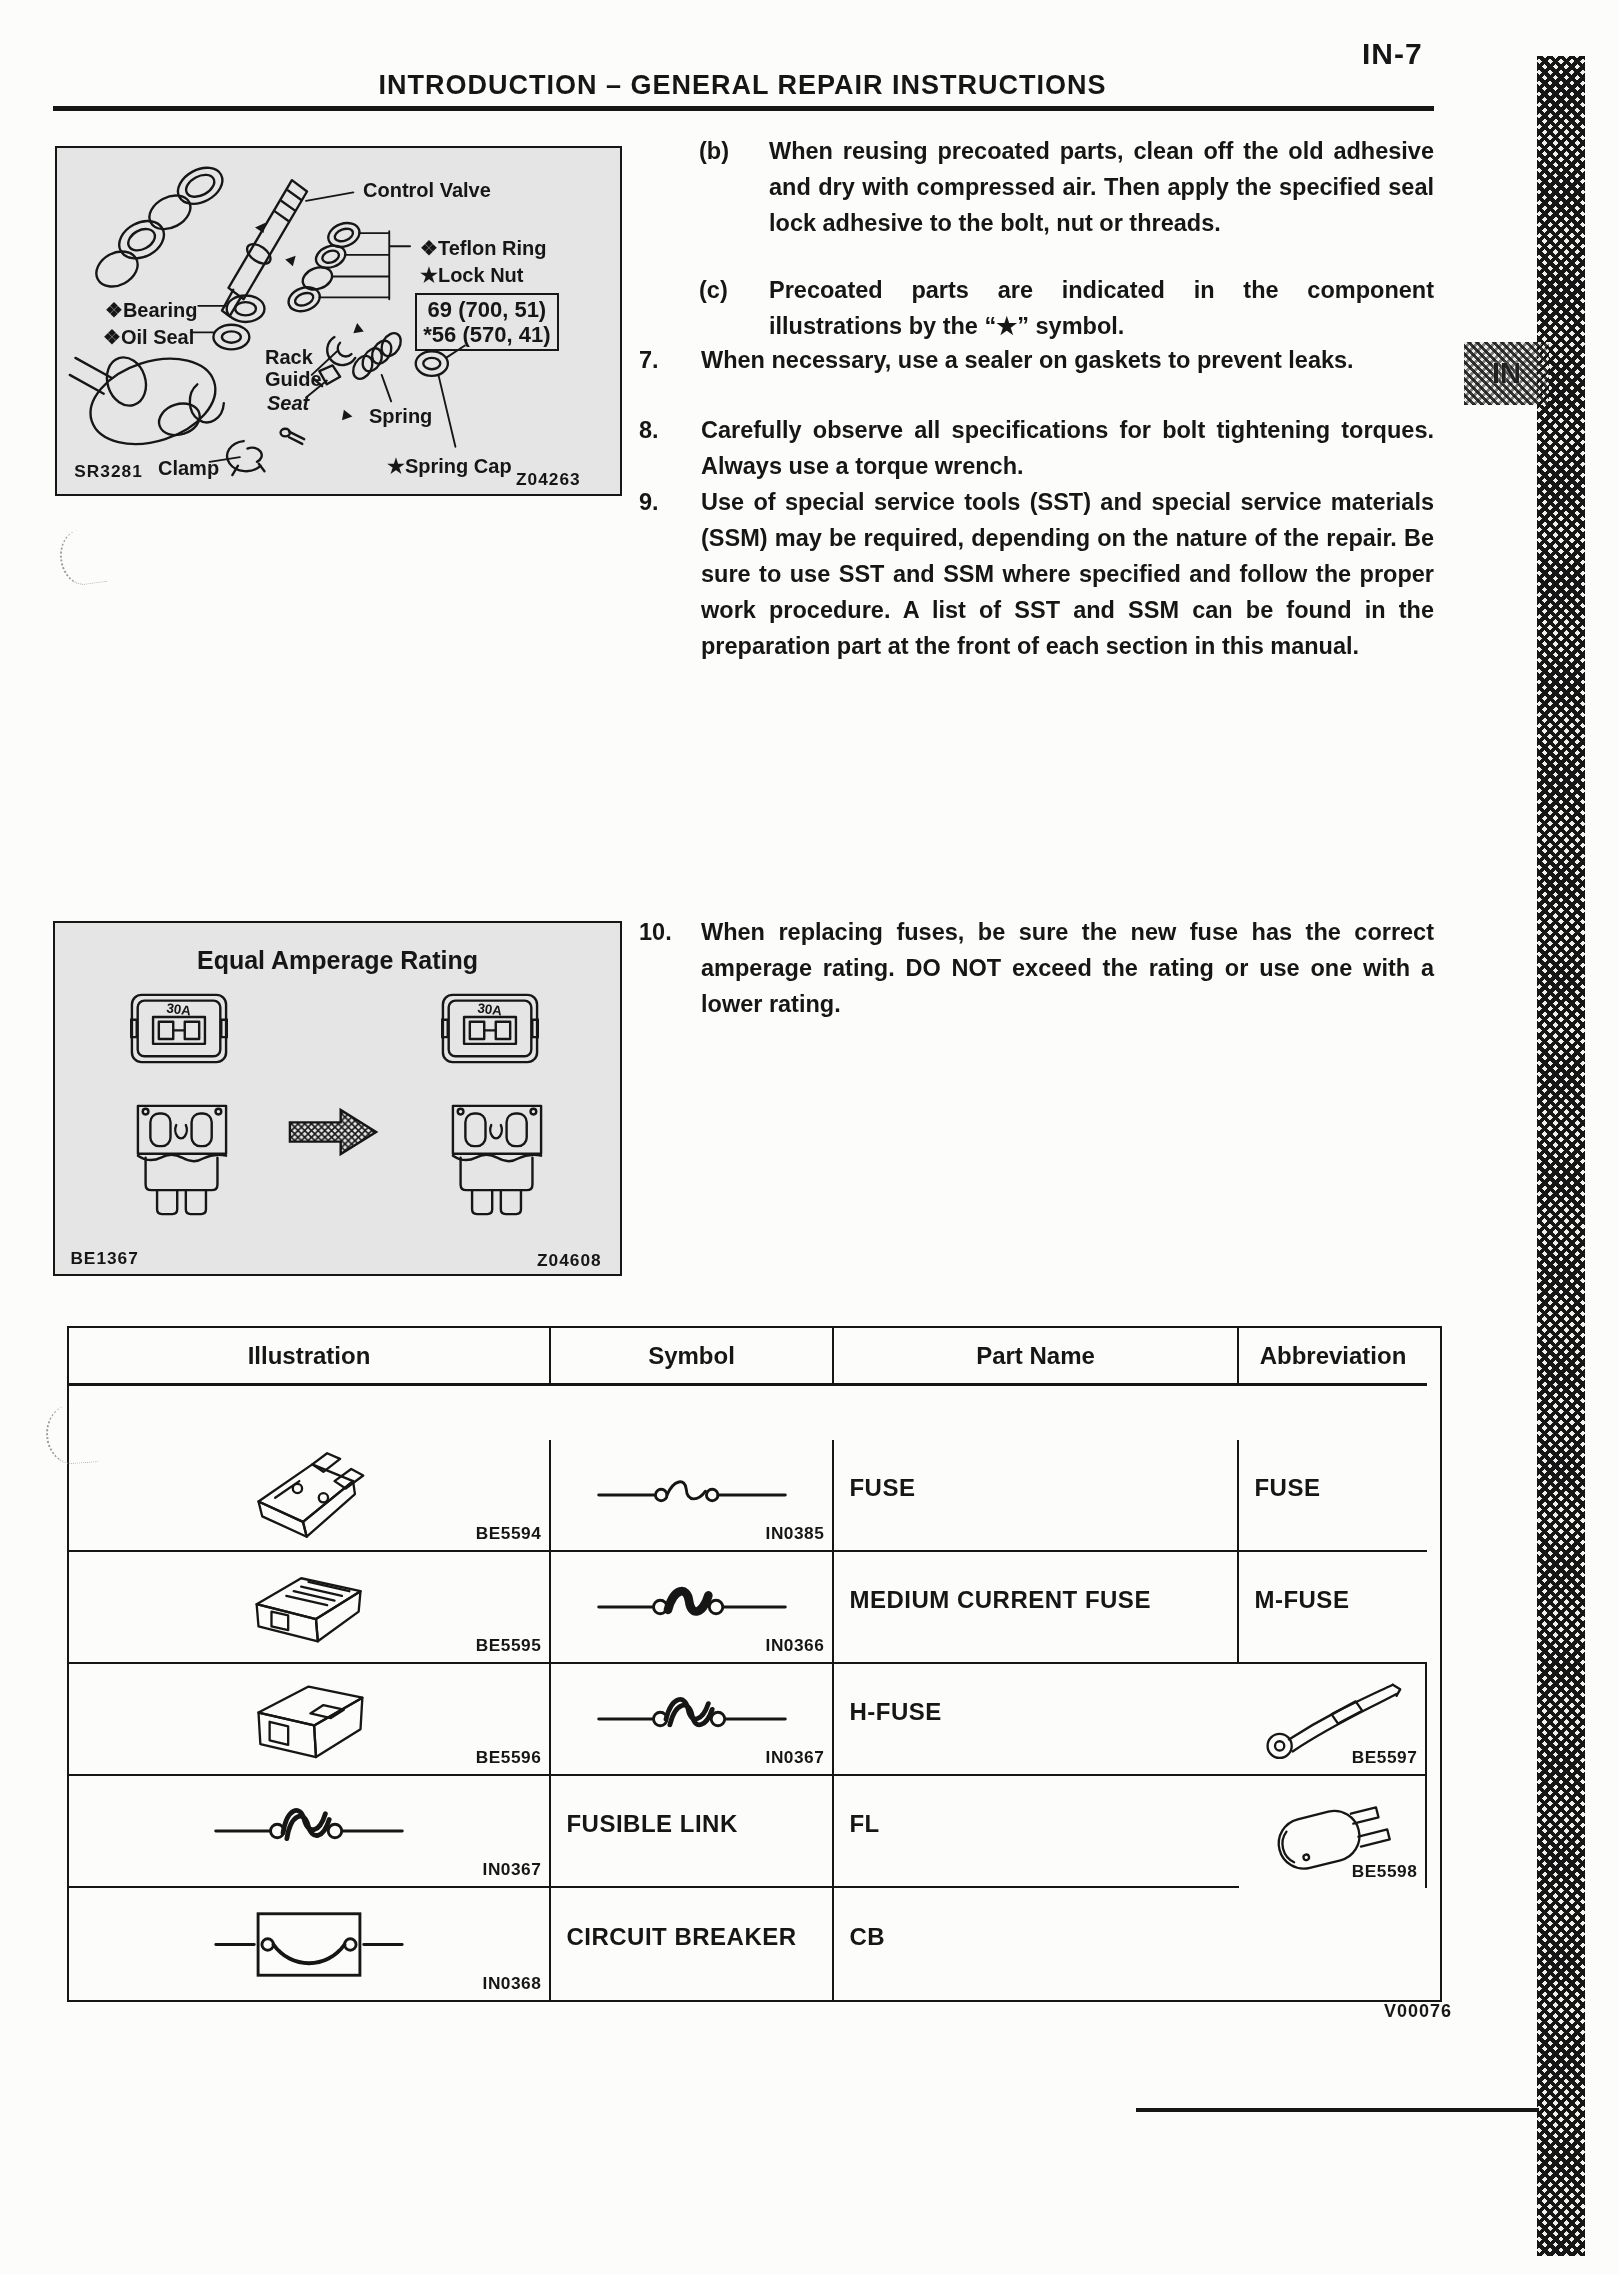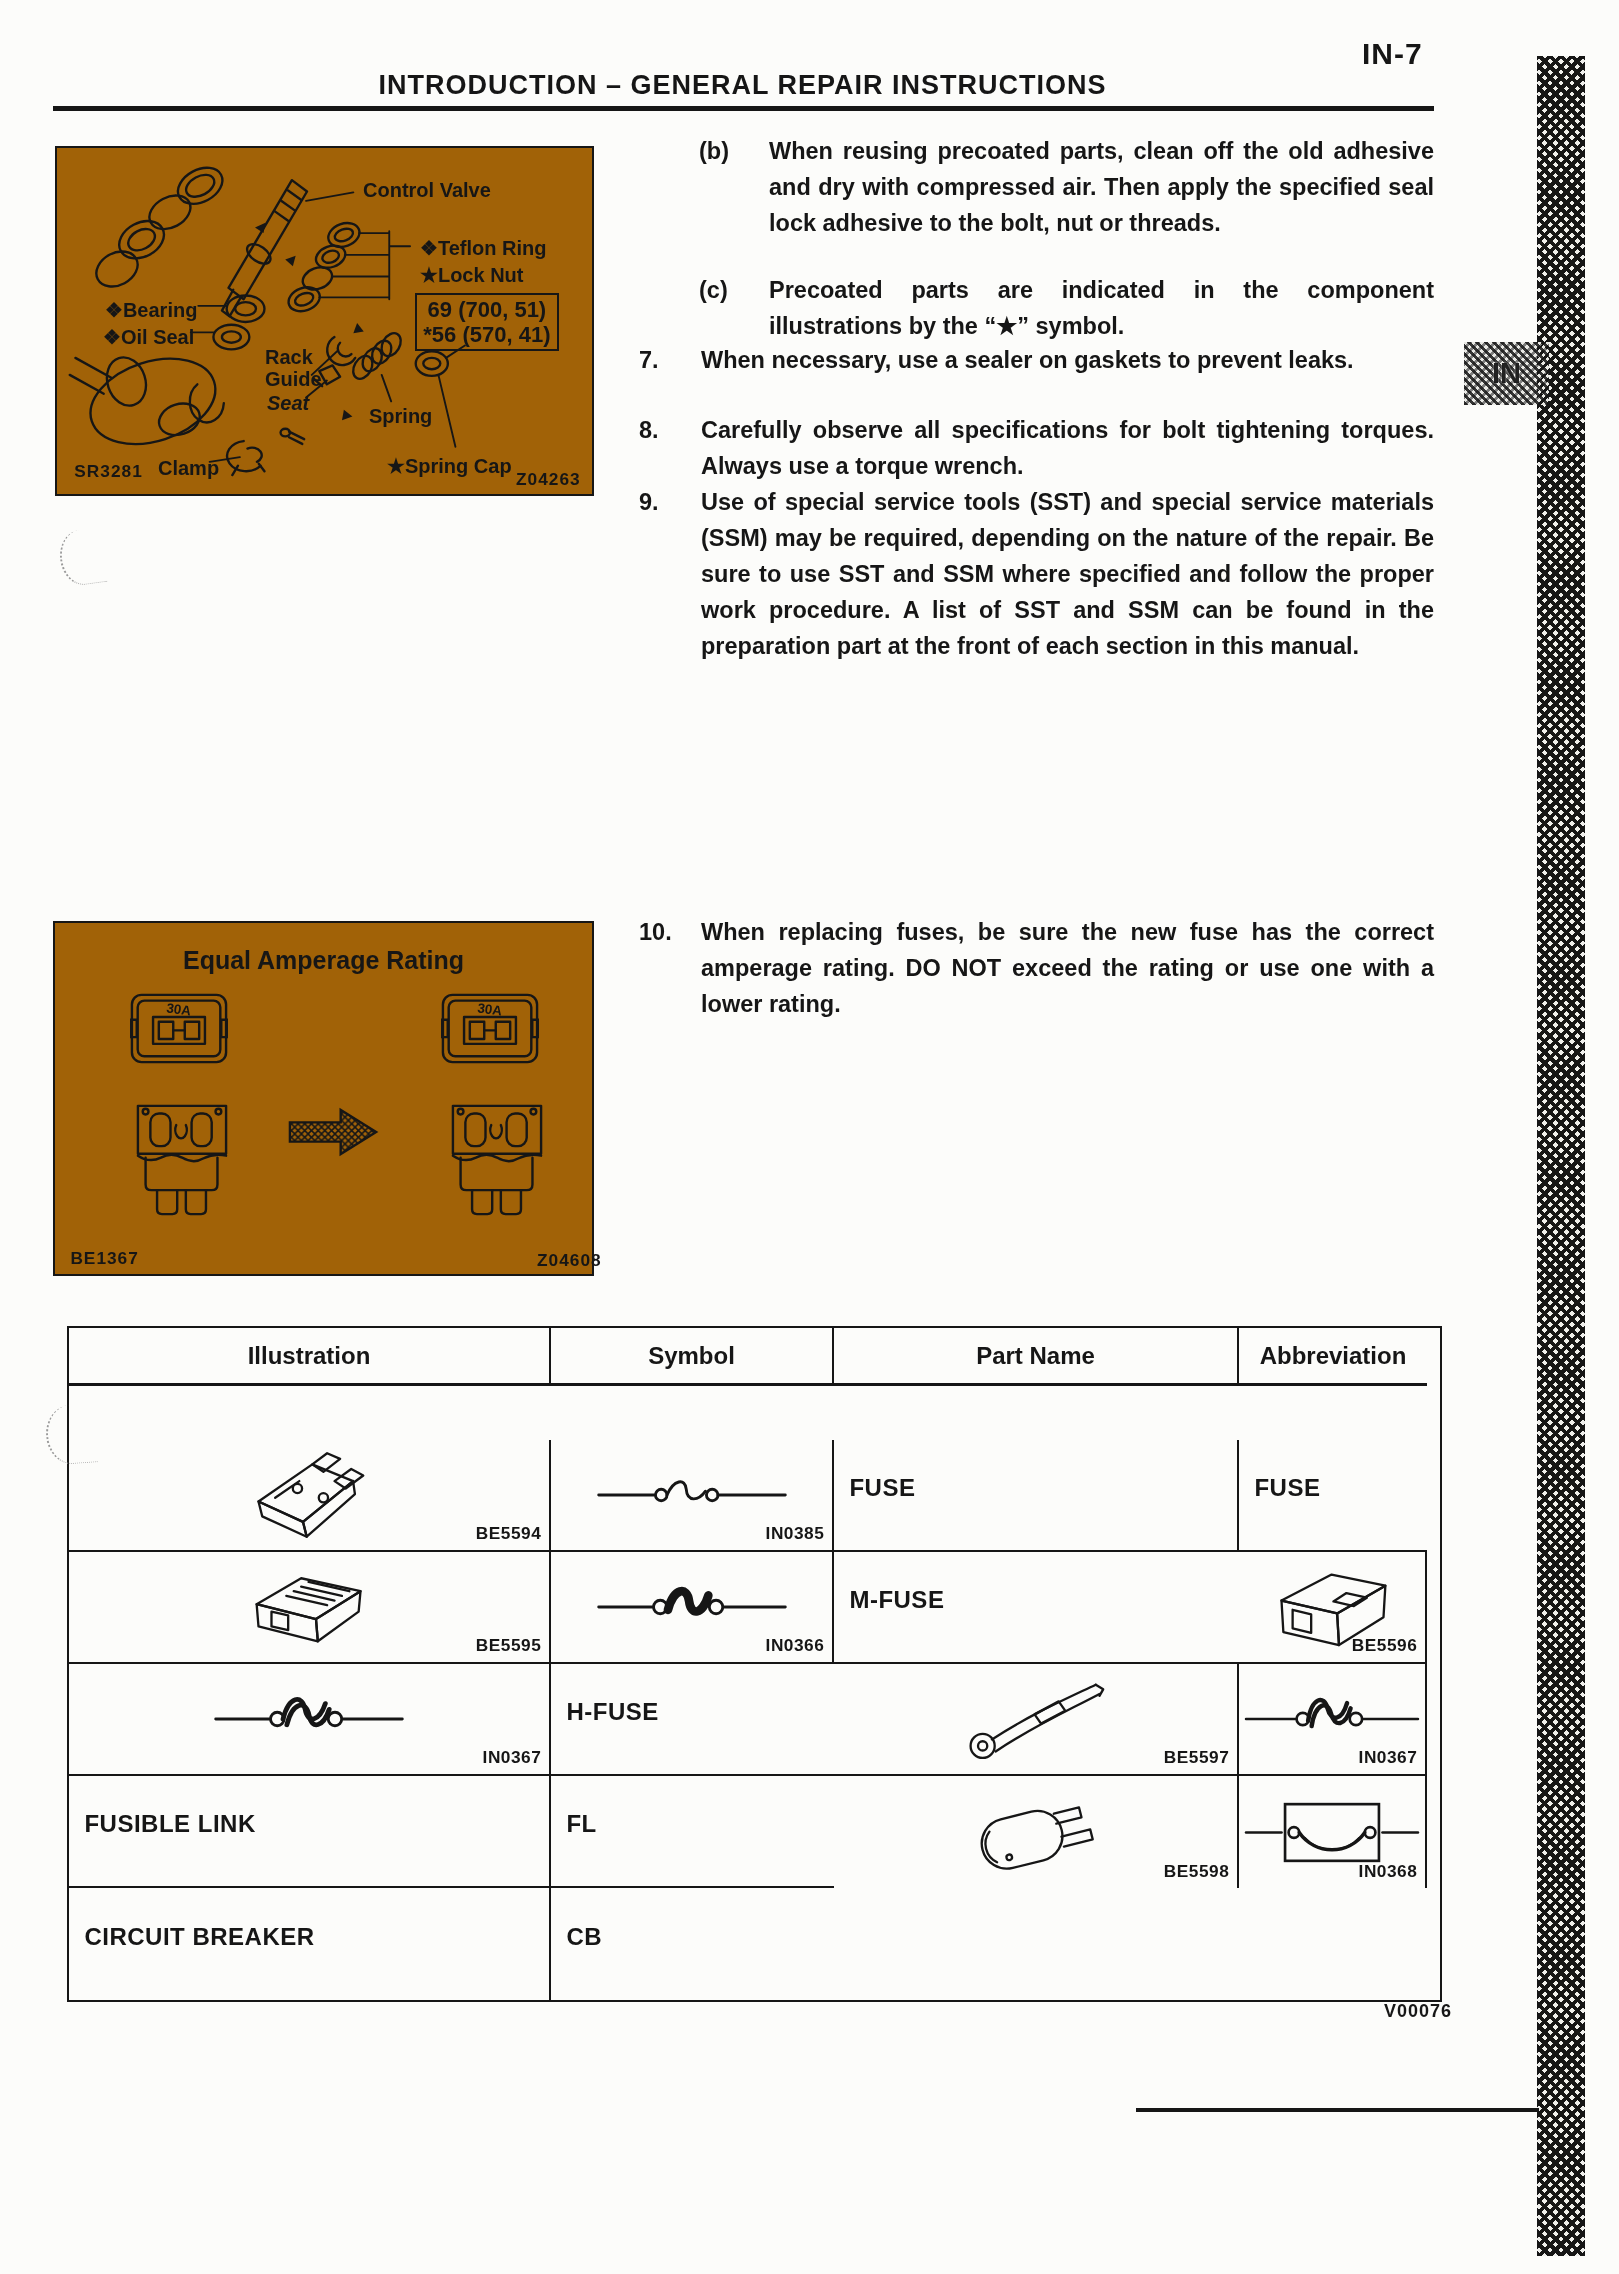--- a/index.html
+++ b/index.html
@@ -18,21 +18,21 @@
        repeating-linear-gradient(45deg,#161616 0 3.8px,transparent 3.8px 7.7px),
        repeating-linear-gradient(-45deg,#161616 0 3.8px,#efefec 3.8px 7.7px);}
   .section-tab{left:1464px;top:342px;width:85px;height:63px;
      background:
        repeating-linear-gradient(45deg,rgba(22,22,22,.85) 0 2.9px,transparent 2.9px 5.8px),
        repeating-linear-gradient(-45deg,rgba(22,22,22,.55) 0 2.9px,#e8e8e4 2.9px 5.8px);
      display:flex;align-items:center;justify-content:center;}
   .section-tab span{font-size:29px;font-weight:bold;color:rgba(10,10,10,.9);text-shadow:0 0 1.9px #fff;}
 
   
-  .figure-box{border:2.9px solid #161616;background:#a16207;}
+  .figure-box{border:2.9px solid #161616;background:#e5e5e5;padding-left:28px;}
   #figure1{left:55px;top:146px;width:535px;height:346px;}
   #figure2{left:53px;top:921px;width:537px;height:351px;}
   .fig-label{position:absolute;font-size:20px;font-weight:bold;white-space:nowrap;}
   .fig-code{position:absolute;font-size:17.3px;font-weight:bold;letter-spacing:1px;}
   .torque-box{position:absolute;left:358px;top:145px;width:136px;border:2.9px solid #161616;
               text-align:center;font-size:22px;font-weight:bold;line-height:25px;padding:1.9px 1.9px;}
   .fig2-title{position:absolute;left:0;top:23px;width:100%;text-align:center;font-size:25px;font-weight:bold;}
   svg{display:block;}
   .lineart{stroke:#161616;fill:none;stroke-width:2.5;stroke-linecap:round;stroke-linejoin:round;}
 
@@ -310,20 +310,21 @@
     <div class="cell symb">
       <svg width="202" height="58" viewBox="0 0 210 60" stroke="#161616" fill="none" stroke-width="3" stroke-linecap="round">
         <path d="M8,30 H64"></path>
           <circle cx="72" cy="30" r="7"></circle>
         <path d="M80,33 C86,10 100,8 102,24 C104,40 116,38 122,18" stroke-width="9"></path>
         <circle cx="130" cy="30" r="7"></circle>
           <path d="M138,30 H202"></path>
       </svg>
       <span class="cell-code">IN0366</span>
     </div>
+    <div class="cell name">MEDIUM CURRENT FUSE</div>
     <div class="cell abbr last-col">M-FUSE</div>
 
     <div class="cell illu">
       <svg class="lineart" width="173" height="102" viewBox="0 0 170 110">
         <path d="M30,48 L84,20 L142,32 L90,62 Z"></path>
         <path d="M30,48 L32,82 L92,96 L90,62 Z"></path>
         <path d="M90,62 L142,32 L140,66 L92,96 Z"></path>
         <path d="M100,40 l22,5 l-14,9 l-22,-5 Z"></path>
         <path d="M42,58 l20,5 v20 l-20,-5 Z"></path>
       </svg>

